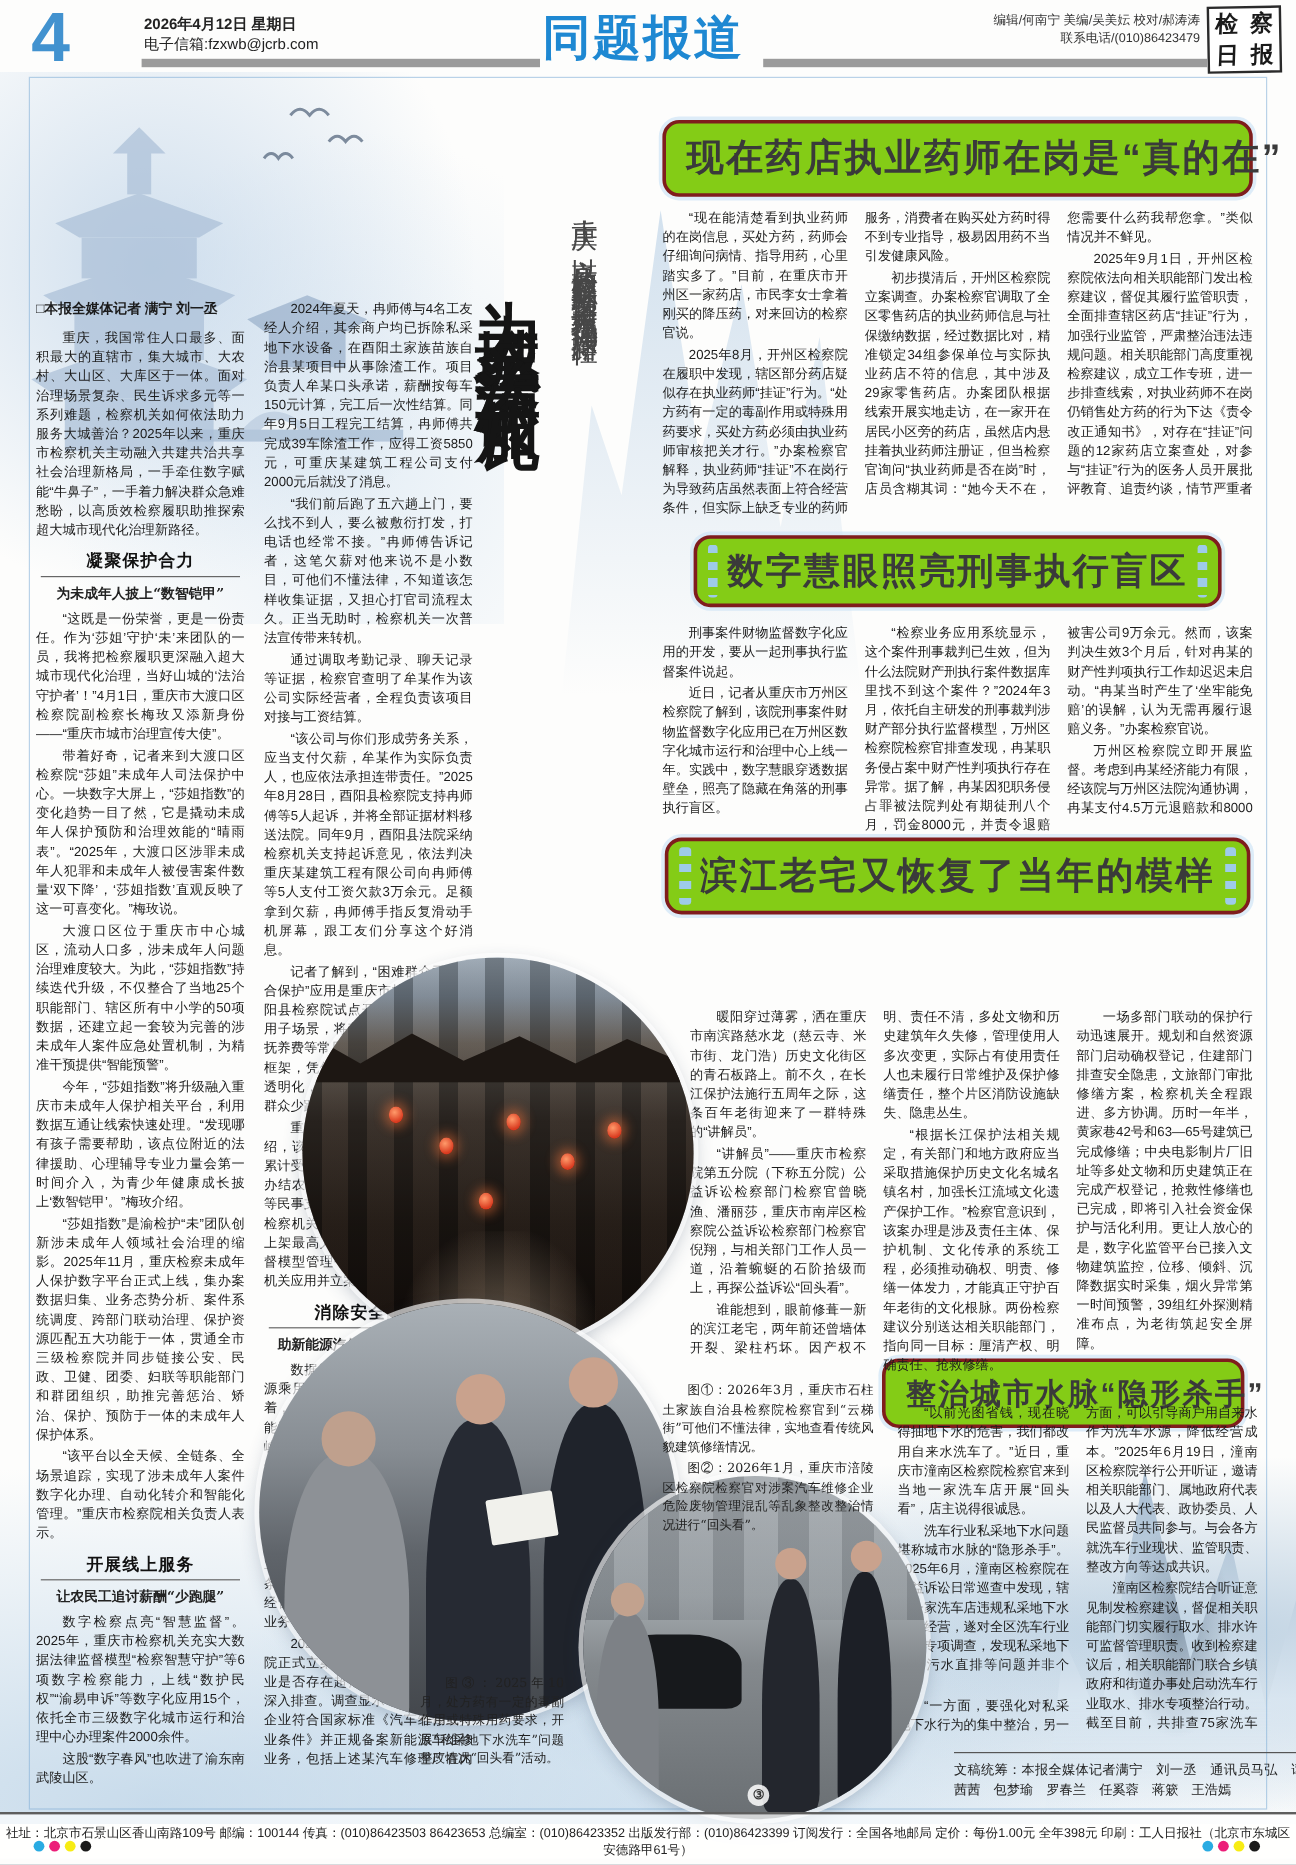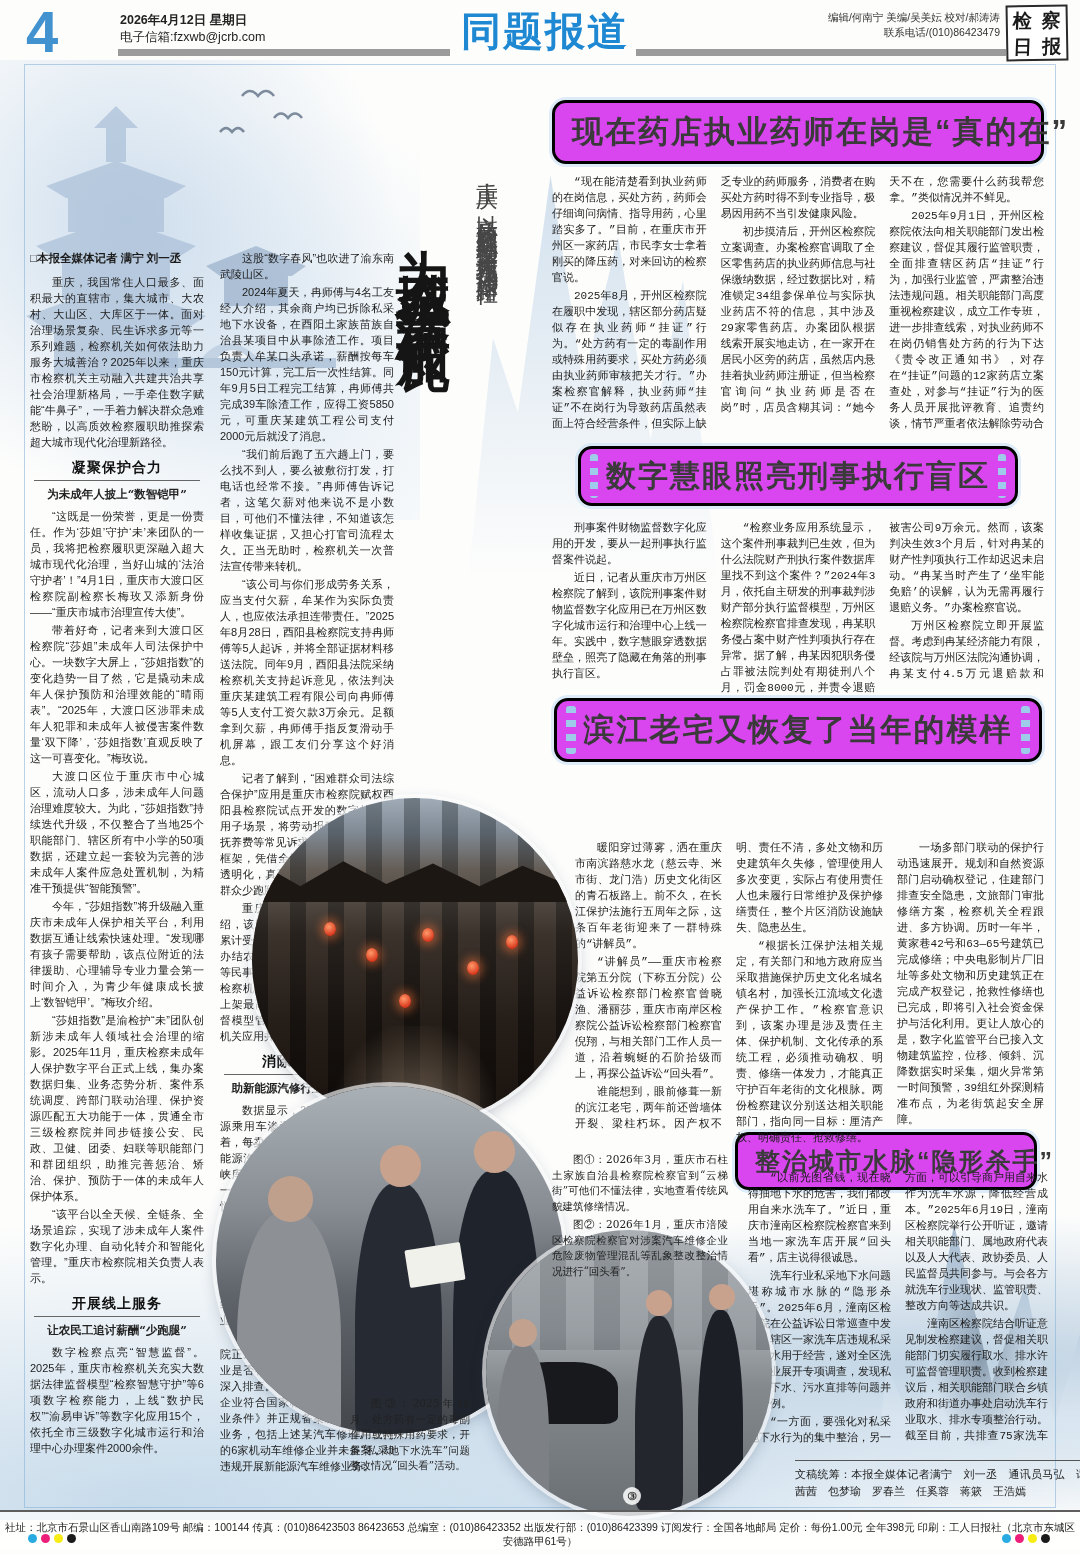--- a/index.html
+++ b/index.html
@@ -6,21 +6,21 @@
   .page{position:relative;width:1080px;height:1554px;margin:0 auto;background:#fdfdfc;
         font-family:"Liberation Sans",sans-serif;color:#1c1c1c;overflow:hidden;}
   [data-name]{box-sizing:border-box;}
 
   
   .pagenum{position:absolute;left:26px;top:2px;font-size:58px;font-weight:900;color:#4292cf;line-height:60px;}
   .dateblock{position:absolute;left:120px;top:12px;font-size:12.5px;line-height:17px;color:#222;}
   .dateblock .d1{font-weight:bold;}
   .rule-l{position:absolute;left:118px;top:49px;width:332px;height:7px;background:#9b9b9b;}
   .rule-r{position:absolute;left:636px;top:49px;width:370px;height:7px;background:#9b9b9b;}
-  .sec-title{position:absolute;left:452px;top:4px;width:186px;text-align:center;
+  .sec-title{position:absolute;left:452px;top:4px;width:186px;text-align:left;
              font-size:40px;font-weight:900;color:#1e88d2;letter-spacing:2px;}
   .editors{position:absolute;left:770px;top:10px;width:230px;text-align:right;
            font-size:10.5px;line-height:15px;color:#333;}
   .masthead{position:absolute;left:1006px;top:5px;width:62px;height:56px;border:2px solid #2a2a2a;
             display:grid;grid-template-columns:1fr 1fr;align-items:center;justify-items:center;
             font-family:"DejaVu Serif",serif;font-weight:900;font-size:19px;color:#1a1a1a;
             background:#fff;transform:rotate(-1deg);line-height:1;}
   .masthead span{transform:skewX(-3deg);}
 
   
@@ -55,34 +55,34 @@
         column-count:2;column-gap:16px;font-size:11px;line-height:16px;
         text-align:justify;overflow:hidden;}
   .flow p{margin:0 0 2px;text-indent:2em;}
   .flow .byline{text-indent:0;font-weight:bold;margin:0 0 8px;font-size:11.5px;}
   .sec-head{break-inside:avoid;text-align:center;margin:9px 4px 6px;}
   .sec-head .h{font-weight:bold;font-size:14px;letter-spacing:1px;color:#111;}
   .sec-head .s{font-family:"DejaVu Serif",serif;font-weight:bold;font-size:11.5px;
                border-top:1px solid #666;margin-top:5px;padding-top:5px;color:#222;}
 
   
-  .hbox{position:absolute;display:flex;align-items:stretch;gap:8px;background:#d946ef;
-        border:3px solid #000000;border-radius:14px;padding:5px 9px;
+  .hbox{position:absolute;display:flex;align-items:stretch;gap:8px;background:#84cc16;
+        border:3px solid #7f1d1d;border-radius:14px;padding:5px 9px;
         box-shadow:0 0 0 3px rgba(205,228,246,.65);}
   .hbox .perf{width:10px;border-radius:3px;
         background-image:repeating-linear-gradient(180deg,#9ecbe9 0 7px,transparent 7px 14px);}
   .hbox .txt{flex:1;display:flex;align-items:center;justify-content:center;
         font-weight:bold;color:#3a3a3a;letter-spacing:2px;white-space:nowrap;}
   #h1{left:552px;top:100px;width:492px;height:64px;} #h1 .txt{font-size:31px;}
   #h2{left:578px;top:446px;width:440px;height:60px;} #h2 .txt{font-size:30px;}
   #h3{left:554px;top:698px;width:488px;height:64px;} #h3 .txt{font-size:31px;}
   #h4{left:735px;top:1132px;width:302px;height:58px;} #h4 .txt{font-size:25px;}
 
   
-  .art{position:absolute;font-size:11px;line-height:16px;text-align:justify;overflow:hidden;column-gap:14px;font-family:Liberation Mono, monospace;}
+  .art{position:absolute;font-size:11px;line-height:16px;text-align:justify;overflow:hidden;column-gap:14px;}
   .art p{margin:0 0 2px;text-indent:2em;}
   #a1b{left:552px;top:174px;width:492px;height:268px;column-count:3;}
   #a2b{left:552px;top:520px;width:492px;height:176px;column-count:3;}
   #a3b{left:575px;top:840px;width:469px;height:308px;column-count:3;}
   #a4b{left:748px;top:1170px;width:300px;height:288px;column-count:2;}
 
   
   .cap{position:absolute;font-family:"DejaVu Serif",serif;font-size:10.5px;line-height:15.5px;
        text-align:justify;overflow:hidden;color:#222;}
   .cap p{margin:0 0 3px;text-indent:2em;}
@@ -198,20 +198,21 @@
     <p data-name="paragraph">“该平台以全天候、全链条、全场景追踪，实现了涉未成年人案件数字化办理、自动化转介和智能化管理。”重庆市检察院相关负责人表示。</p>
 
     <div class="sec-head" data-name="section-head-2">
       <div class="h" data-name="section-heading">开展线上服务</div>
       <div class="s" data-name="section-subheading">让农民工追讨薪酬“少跑腿”</div>
     </div>
     <p data-name="paragraph">数字检察点亮“智慧监督”。2025年，重庆市检察机关充实大数据法律监督模型“检察智慧守护”等6项数字检察能力，上线“数护民权”“渝易申诉”等数字化应用15个，依托全市三级数字化城市运行和治理中心办理案件2000余件。</p>
     <p data-name="paragraph">这股“数字春风”也吹进了渝东南武陵山区。</p>
     <p data-name="paragraph">2024年夏天，冉师傅与4名工友经人介绍，其余商户均已拆除私采地下水设备，在酉阳土家族苗族自治县某项目中从事除渣工作。项目负责人牟某口头承诺，薪酬按每车150元计算，完工后一次性结算。同年9月5日工程完工结算，冉师傅共完成39车除渣工作，应得工资5850元，可重庆某建筑工程公司支付2000元后就没了消息。</p>
     <p data-name="paragraph">“我们前后跑了五六趟上门，要么找不到人，要么被敷衍打发，打电话也经常不接。”冉师傅告诉记者，这笔欠薪对他来说不是小数目，可他们不懂法律，不知道该怎样收集证据，又担心打官司流程太久。正当无助时，检察机关一次普法宣传带来转机。</p>
+    <p data-name="paragraph">通过调取考勤记录、聊天记录等证据，检察官查明了牟某作为该公司实际经营者，全程负责该项目对接与工资结算。</p>
     <p data-name="paragraph">“该公司与你们形成劳务关系，应当支付欠薪，牟某作为实际负责人，也应依法承担连带责任。”2025年8月28日，酉阳县检察院支持冉师傅等5人起诉，并将全部证据材料移送法院。同年9月，酉阳县法院采纳检察机关支持起诉意见，依法判决重庆某建筑工程有限公司向冉师傅等5人支付工资欠款3万余元。足额拿到欠薪，冉师傅手指反复滑动手机屏幕，跟工友们分享这个好消息。</p>
     <p data-name="paragraph">记者了解到，“困难群众司法综合保护”应用是重庆市检察院赋权酉阳县检察院试点开发的数字检察应用子场景，将劳动报酬、赡养费、抚养费等常见诉求纳入“一站式”服务框架，凭借全流程在线办理与进度透明化，真正实现了“数据多跑路，群众少跑腿”。</p>
     <p data-name="paragraph">重庆市检察院相关负责人介绍，该应用已在全市范围内推广，累计受理困难群众维权申请380件，办结农民工讨薪、老年人赡养纠纷等民事支持起诉案件249件。重庆市检察机关构建的21个法律监督模型上架最高人民检察院大数据法律监督模型管理平台，被全国各地检察机关应用并立案4000余件。</p>
 
     <div class="sec-head" data-name="section-head-3">
       <div class="h" data-name="section-heading">消除安全隐患</div>
       <div class="s" data-name="section-subheading">助新能源汽修行业“规范升级”</div>
     </div>
     <p data-name="paragraph">数据显示，2025年，重庆新能源乘用车渗透率达58.8%。这意味着，每卖出10辆新车，就有6辆是新能源汽车。经检察机关推动，在三峡库区腹心地带的重庆市涪陵区，一场新能源汽修行业“规范升级”行动悄然展开。</p>
     <p data-name="paragraph">2025年4月，“益心为公”志愿者向检察机关反映，涪陵区某汽车修理厂疑似违规开展新能源汽车维修业务。涪陵区检察院检察官循着这条线索深入该厂开展初查，发现其经营范围里并没有新能源汽车维修业务，却擅自“越界”经营。</p>

